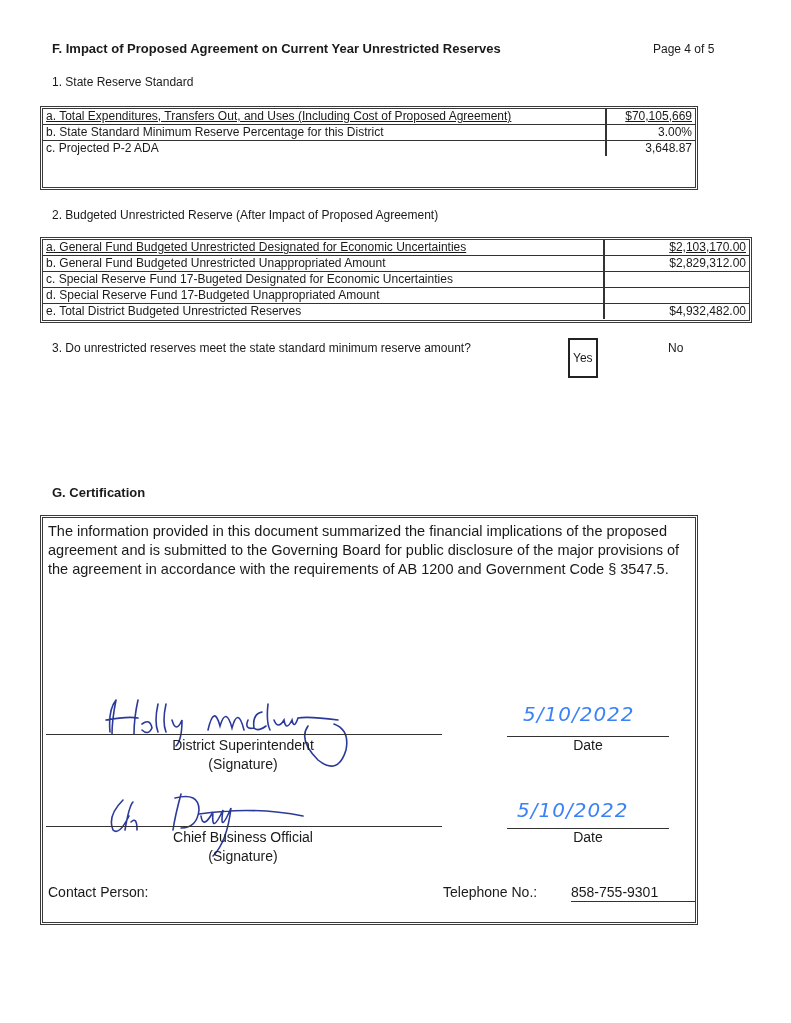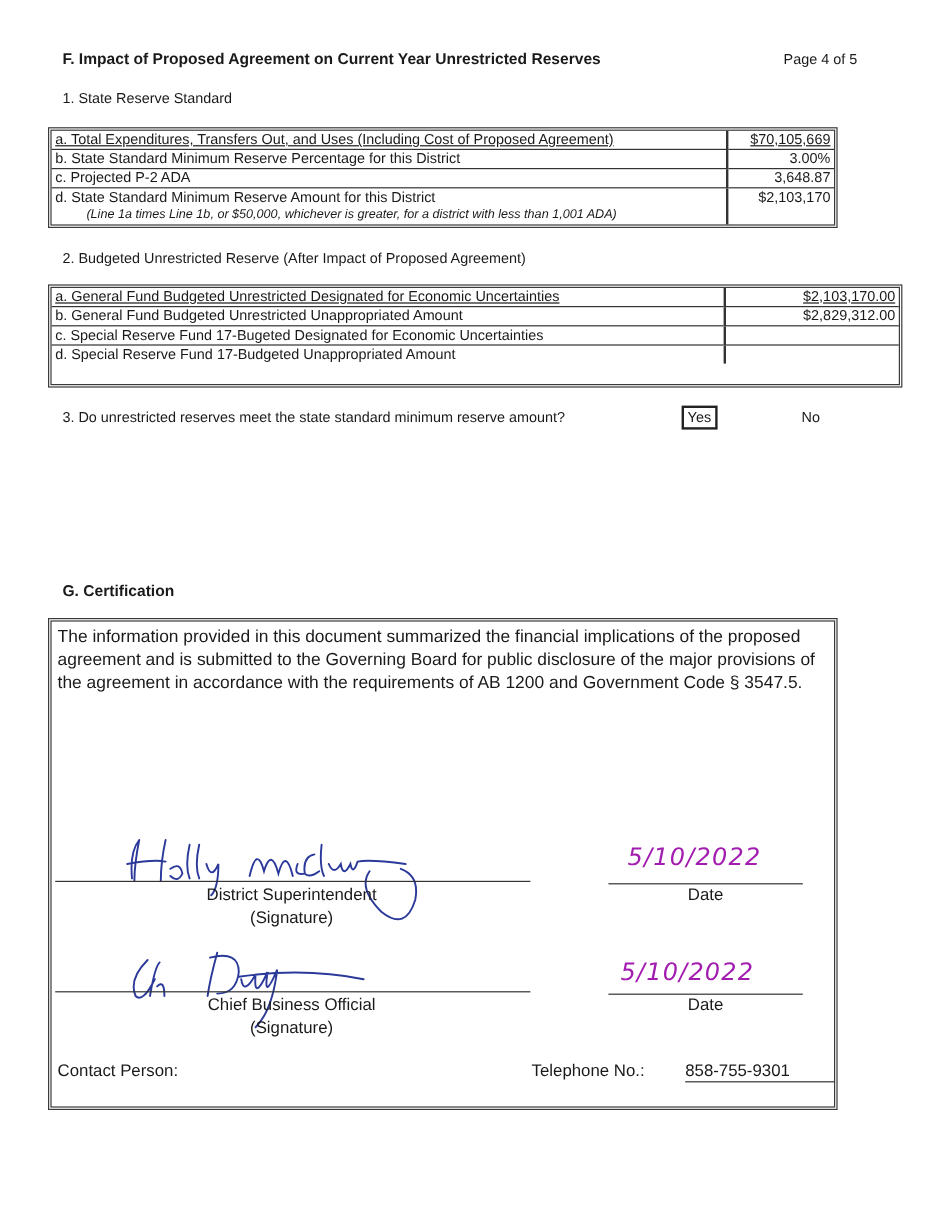--- a/index.html
+++ b/index.html
@@ -19,27 +19,27 @@
     table.grid { border-collapse: collapse; width: 100%; font-size: 12px; }
     table.grid td { border: 1px solid #333; padding: 0 3px; height: 15px; line-height: 15px; vertical-align: top; white-space: nowrap; }
     table.grid td.val { text-align: right; border-left: 2px solid #333; }
     table.grid tr:first-child td { border-top: none; text-decoration: underline; }
     table.grid tr:last-child td { border-bottom: none; }
     table.grid td:first-child { border-left: none; }
     table.grid td:last-child { border-right: none; }
     .note { font-style: italic; font-size: 10.5px; padding-left: 26px; display: block; }
 
     .q3 { font-size: 12px; }
-    .yes-box { border: 2px solid #222; padding: 1px 3px; font-size: 12px; }
+    .yes-box { border: 2px solid #222; padding: 11px 3px; font-size: 12px; }
 
     .cert { font-size: 14.5px; line-height: 19px; }
     .sig-line { position: absolute; height: 1px; background: #333; }
     .lbl { font-size: 14px; text-align: center; position: absolute; }
     .sig-ink { position: absolute; }
-    .date-ink { position: absolute; font-family: "DejaVu Sans", sans-serif; color: #a21caf; font-size: 20px; font-style: italic; letter-spacing: 1px; }
+    .date-ink { position: absolute; font-family: "DejaVu Sans", sans-serif; color: #3b82f6; font-size: 20px; font-style: italic; letter-spacing: 1px; }
     .contact { font-size: 14px; position: absolute; }
     .underline-field { position: absolute; border-bottom: 1px solid #333; font-size: 14px; }
   </style>
 </head>
 <body>
 
 <div class="abs sec-title" style="left:52px; top:41px;">F.  Impact of Proposed Agreement on Current Year Unrestricted Reserves</div>
 <div class="abs page-num" style="left:653px; top:42px;">Page 4 of 5</div>
 
 <div class="abs sub" style="left:52px; top:75px;">1.  State Reserve Standard</div>
@@ -55,27 +55,20 @@
       <td class="val">$70,105,669</td>
     </tr>
     <tr>
       <td>b.  State Standard Minimum Reserve Percentage for this District</td>
       <td class="val">3.00%</td>
     </tr>
     <tr>
       <td>c.  Projected P-2 ADA</td>
       <td class="val">3,648.87</td>
     </tr>
-    <tr>
-      <td style="height:30px;">
-        <span>d.  State Standard Minimum Reserve Amount for this District</span>
-        <span class="note">(Line 1a times Line 1b, or $50,000, whichever is greater, for a district with less than 1,001 ADA)</span>
-      </td>
-      <td class="val">$2,103,170</td>
-    </tr>
   </tbody>
     </table>
 </div>
 
 <div class="abs sub" style="left:52px; top:208px;">2.  Budgeted Unrestricted Reserve (After Impact of Proposed Agreement)</div>
 <div class="dbox" style="left:40px; top:237px; width:712px; height:86px;">
   <table class="grid">
     <colgroup>
         <col style="width:561px">
         <col>
@@ -89,20 +82,24 @@
       <td>b.  General Fund Budgeted Unrestricted Unappropriated Amount</td>
       <td class="val">$2,829,312.00</td>
     </tr>
     <tr>
       <td>c.  Special Reserve Fund 17-Bugeted Designated for Economic Uncertainties</td>
       <td class="val"></td>
     </tr>
     <tr>
       <td>d.  Special Reserve Fund 17-Budgeted Unappropriated Amount</td>
       <td class="val"></td>
+    </tr>
+    <tr>
+      <td>e.  Total District Budgeted Unrestricted Reserves</td>
+      <td class="val">$4,932,482.00</td>
     </tr>
   </tbody>
     </table>
 </div>
 
 <div class="abs q3" style="left:52px; top:341px;">3.  Do unrestricted reserves meet the state standard minimum reserve amount?</div>
 <div class="abs yes-box" style="left:568px; top:338px;">Yes</div>
 <div class="abs q3" style="left:668px; top:341px;">No</div>
 
 <div class="abs sec-title" style="left:52px; top:485px;">G.  Certification</div>

